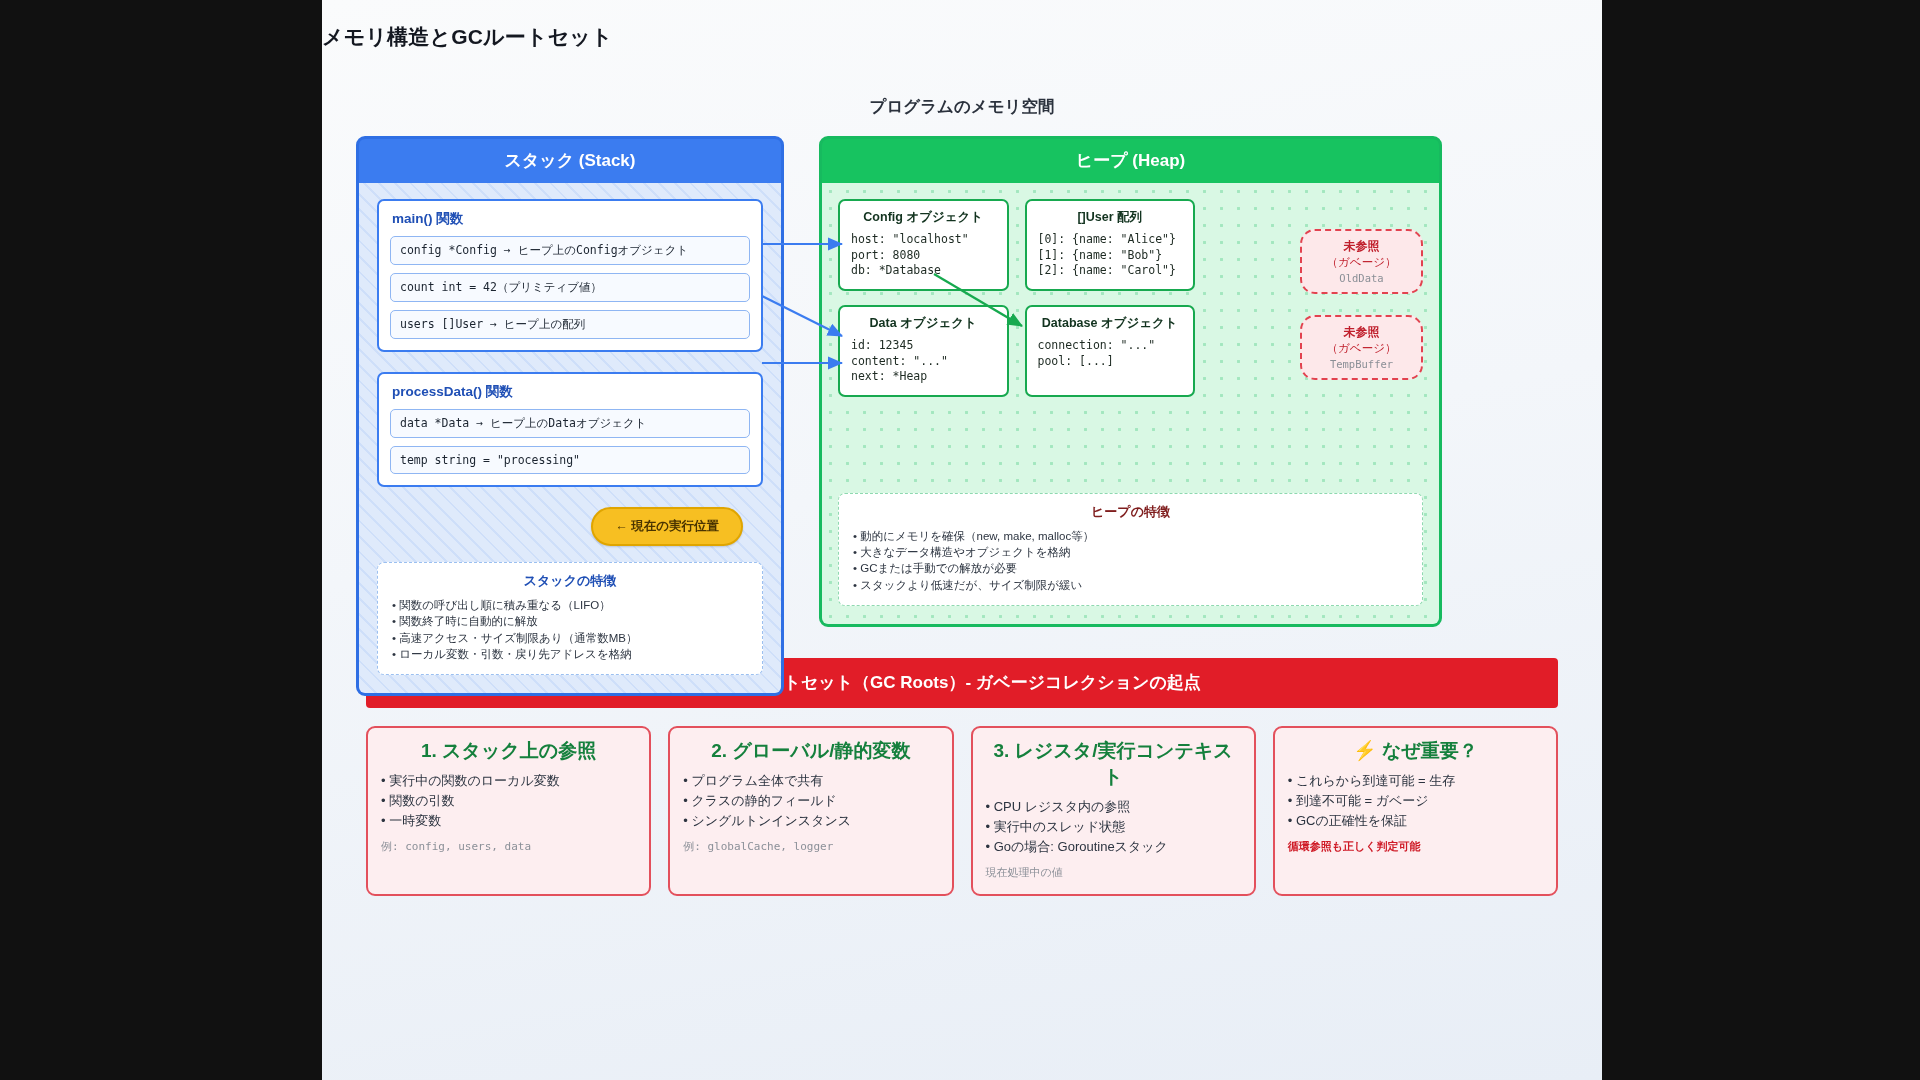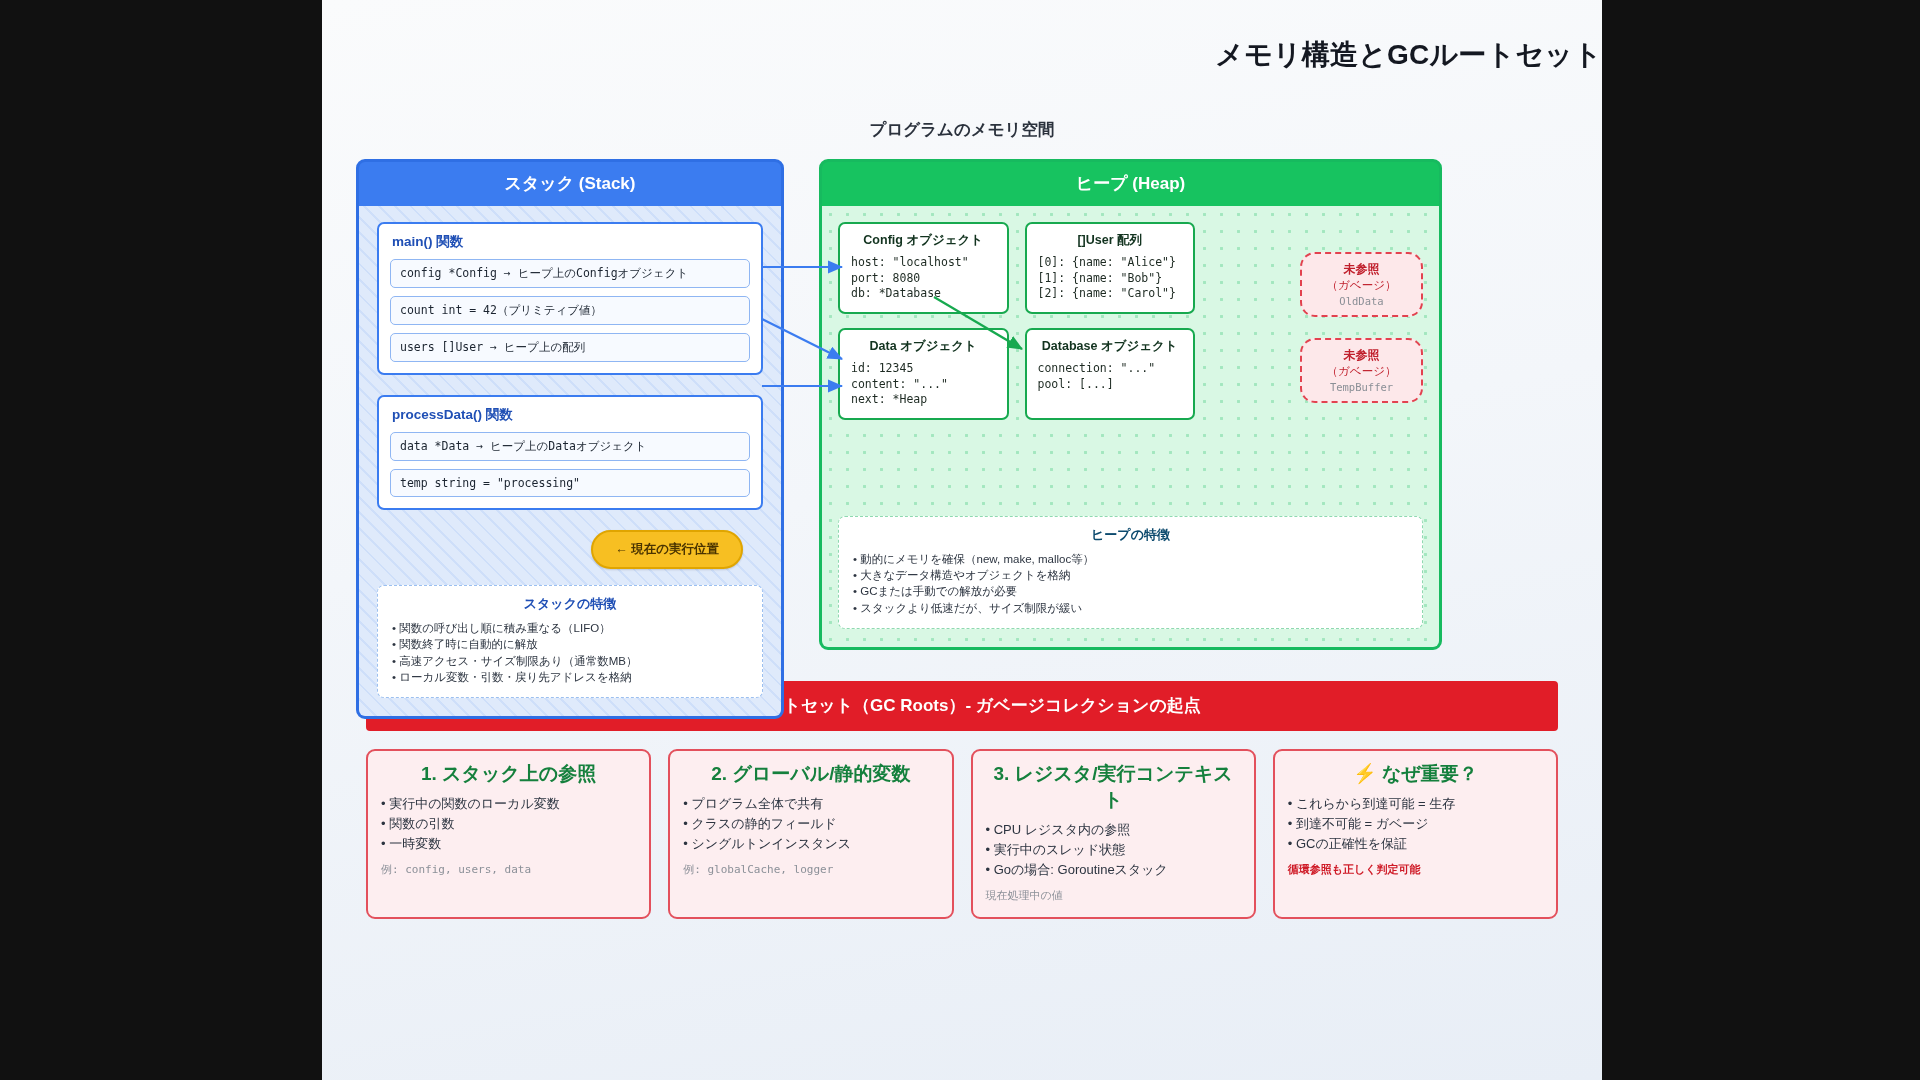--- a/index.html
+++ b/index.html
@@ -7,22 +7,22 @@
   body {
     width:1920px; height:1080px; background:#111111;
     font-family:"Liberation Sans", sans-serif; overflow:hidden;
   }
   .page {
     position:absolute; left:322px; top:0; width:1280px; height:1080px;
     background:linear-gradient(170deg,#fafbfc 0%,#f3f6fa 45%,#e8eef6 100%);
     overflow:hidden;
   }
   .main-title {
-    text-align:right; font-size:28px; font-weight:bold; color:#141821;
-    margin-top:36px; letter-spacing:.2px;
+    text-align:left; font-size:21px; font-weight:bold; color:#141821;
+    margin-top:23px; letter-spacing:.2px;
   }
   .sub-title {
     text-align:center; font-size:16.5px; font-weight:bold; color:#2b323d;
     margin-top:45px;
   }
 
   
   .memory-area { position:relative; margin-top:18px; height:440px; }
 
   .panel { position:absolute; border-radius:9px; overflow:hidden; }
@@ -59,21 +59,21 @@
     color:#4a3400; font-size:12.5px; font-weight:bold; padding:9px 22px;
     box-shadow:0 1px 2px rgba(0,0,0,.15);
   }
 
   .feature-box {
     background:#ffffff; border:1.5px dashed #9cc0f0; border-radius:7px;
     padding:9px 14px 12px;
   }
   .feature-box.heap { border-color:#8fd9b0; }
   .feature-title { text-align:center; font-size:13px; font-weight:bold; color:#1f4fb5; margin-bottom:7px; }
-  .feature-title.heap { color:#0c4a6e; }
+  .feature-title.heap { color:#7f1d1d; }
   .feature-li { font-size:11.5px; color:#2c3440; line-height:1.42; }
 
   
   .heap-panel { left:497px; top:0; width:623px; border:3px solid #17ba5f; background:#17ba5f; }
   .heap-panel .panel-head { background:#17c360; }
   .heap-body {
     background:
       radial-gradient(circle, rgba(23,186,95,.28) 1.4px, rgba(0,0,0,0) 1.6px) 0 0/17px 17px,
       #d9f8e4;
     padding:16px 16px 18px; min-height:363px; position:relative;

